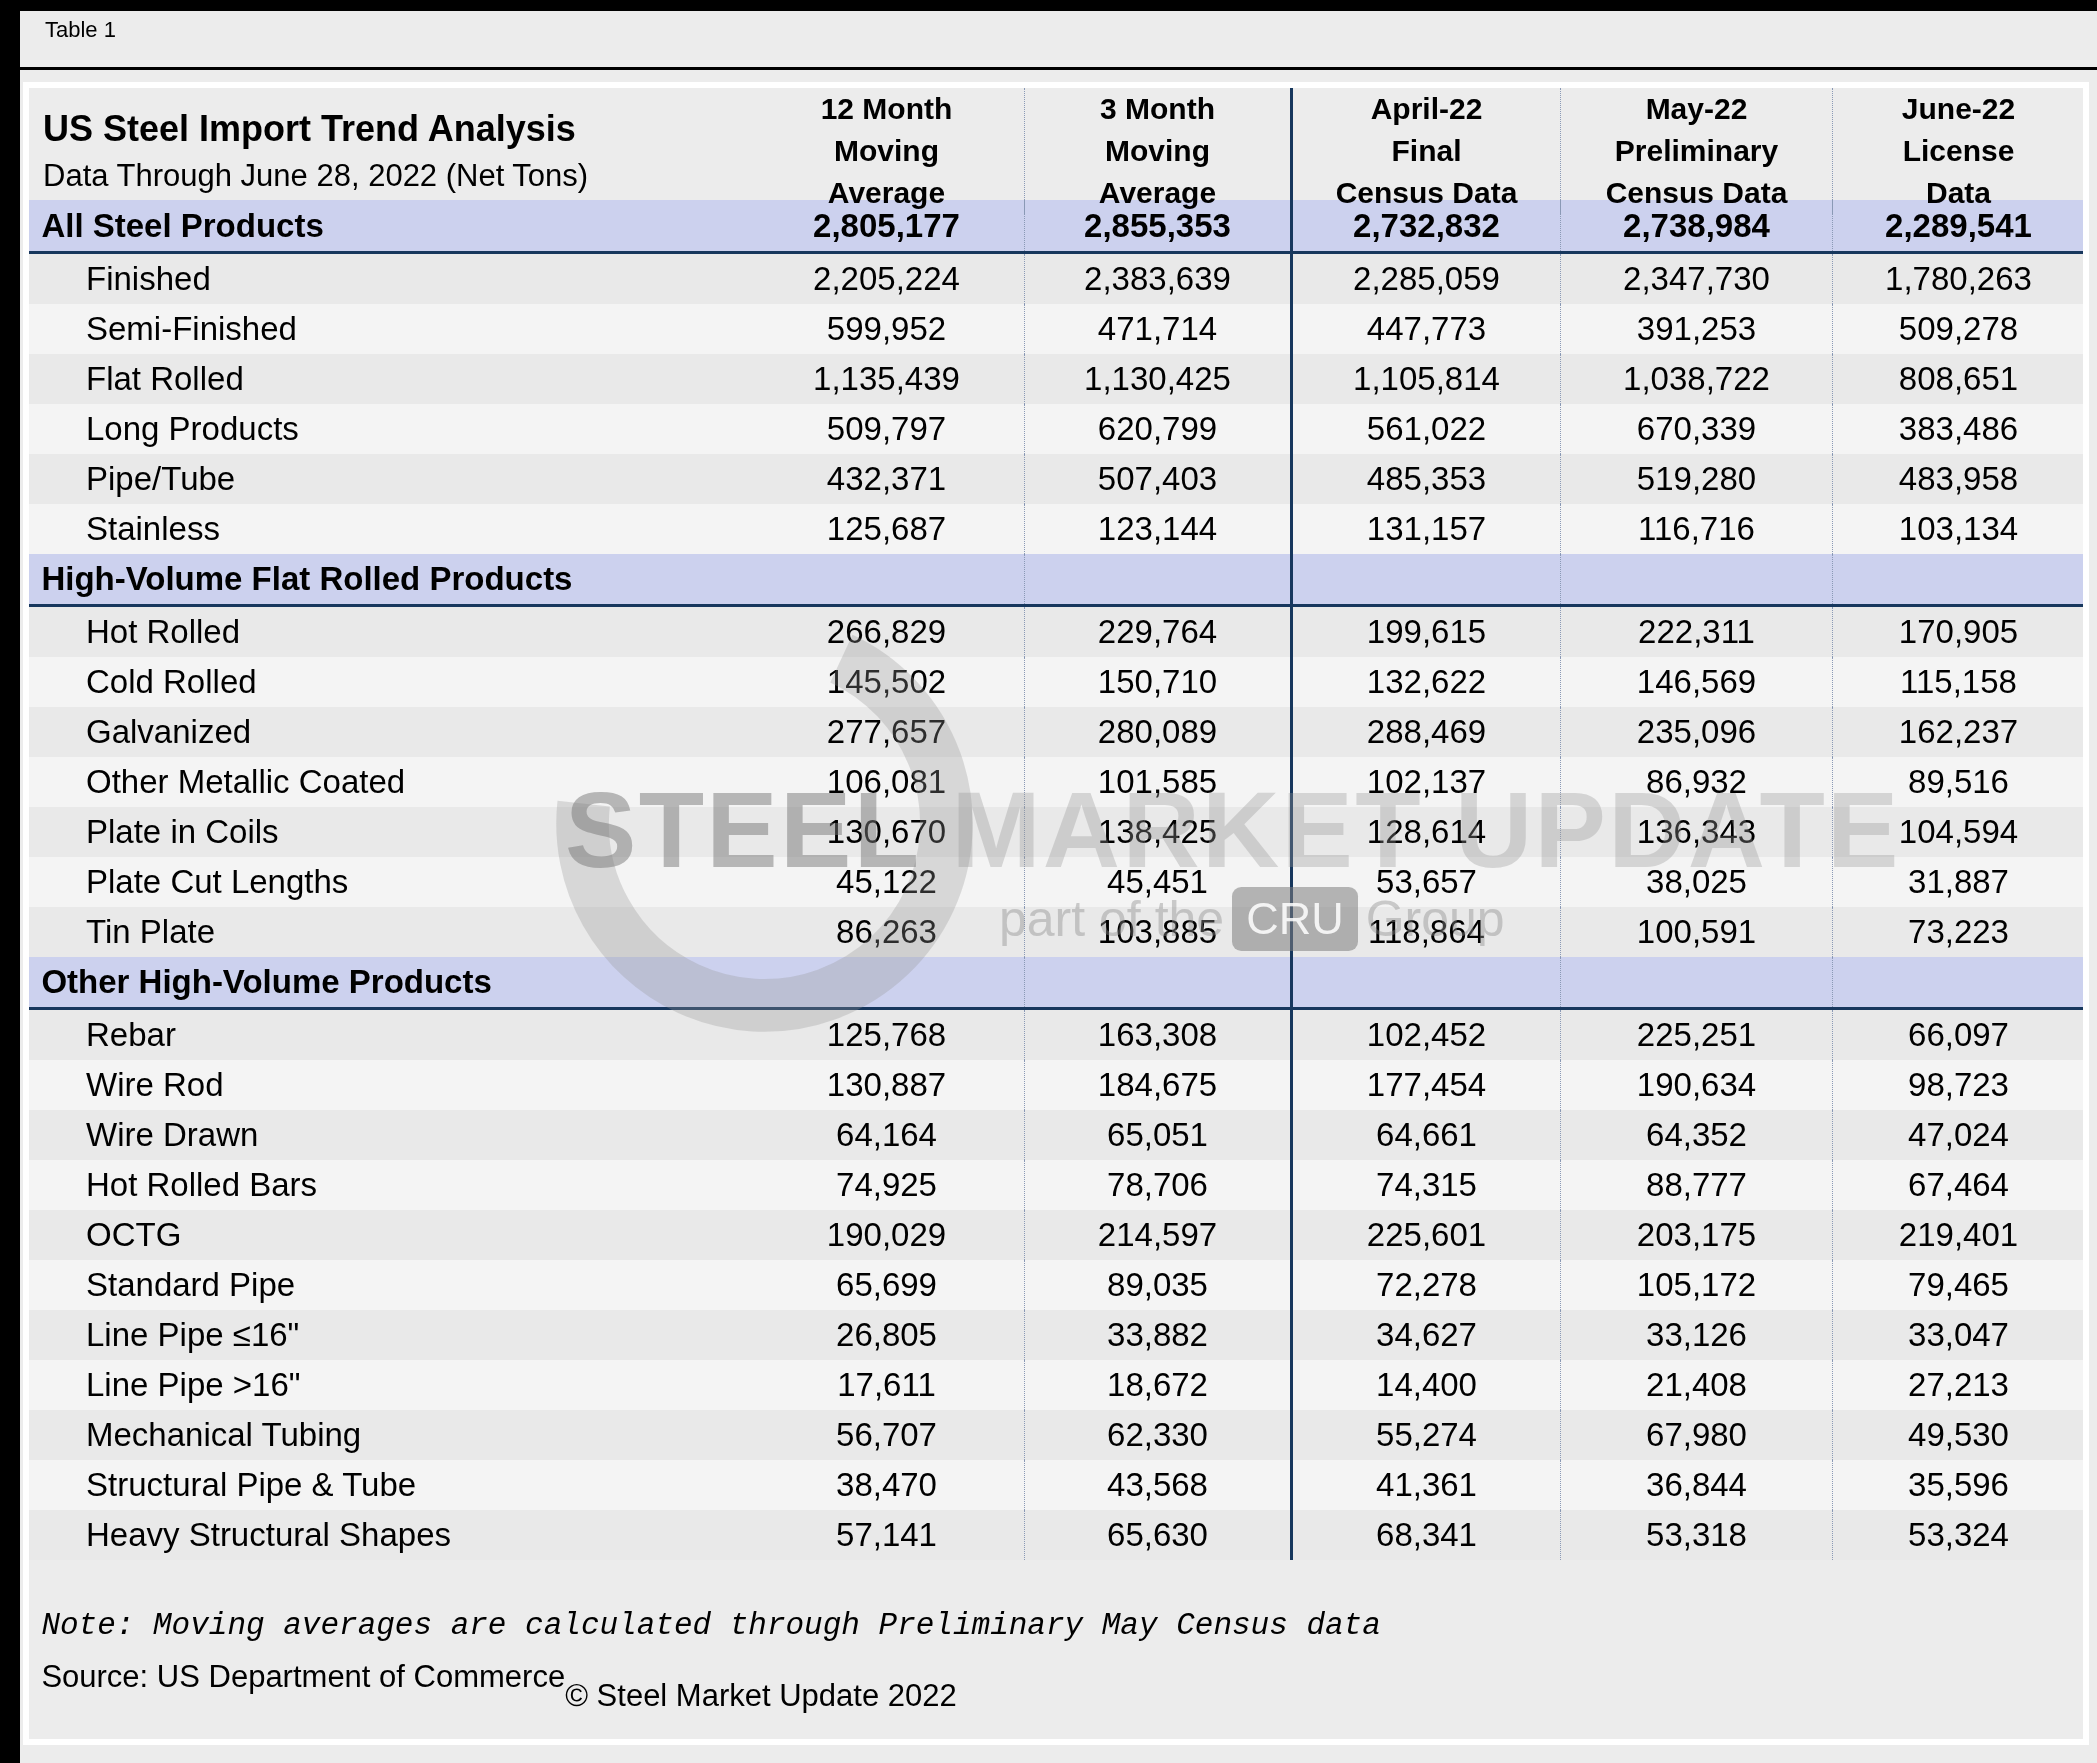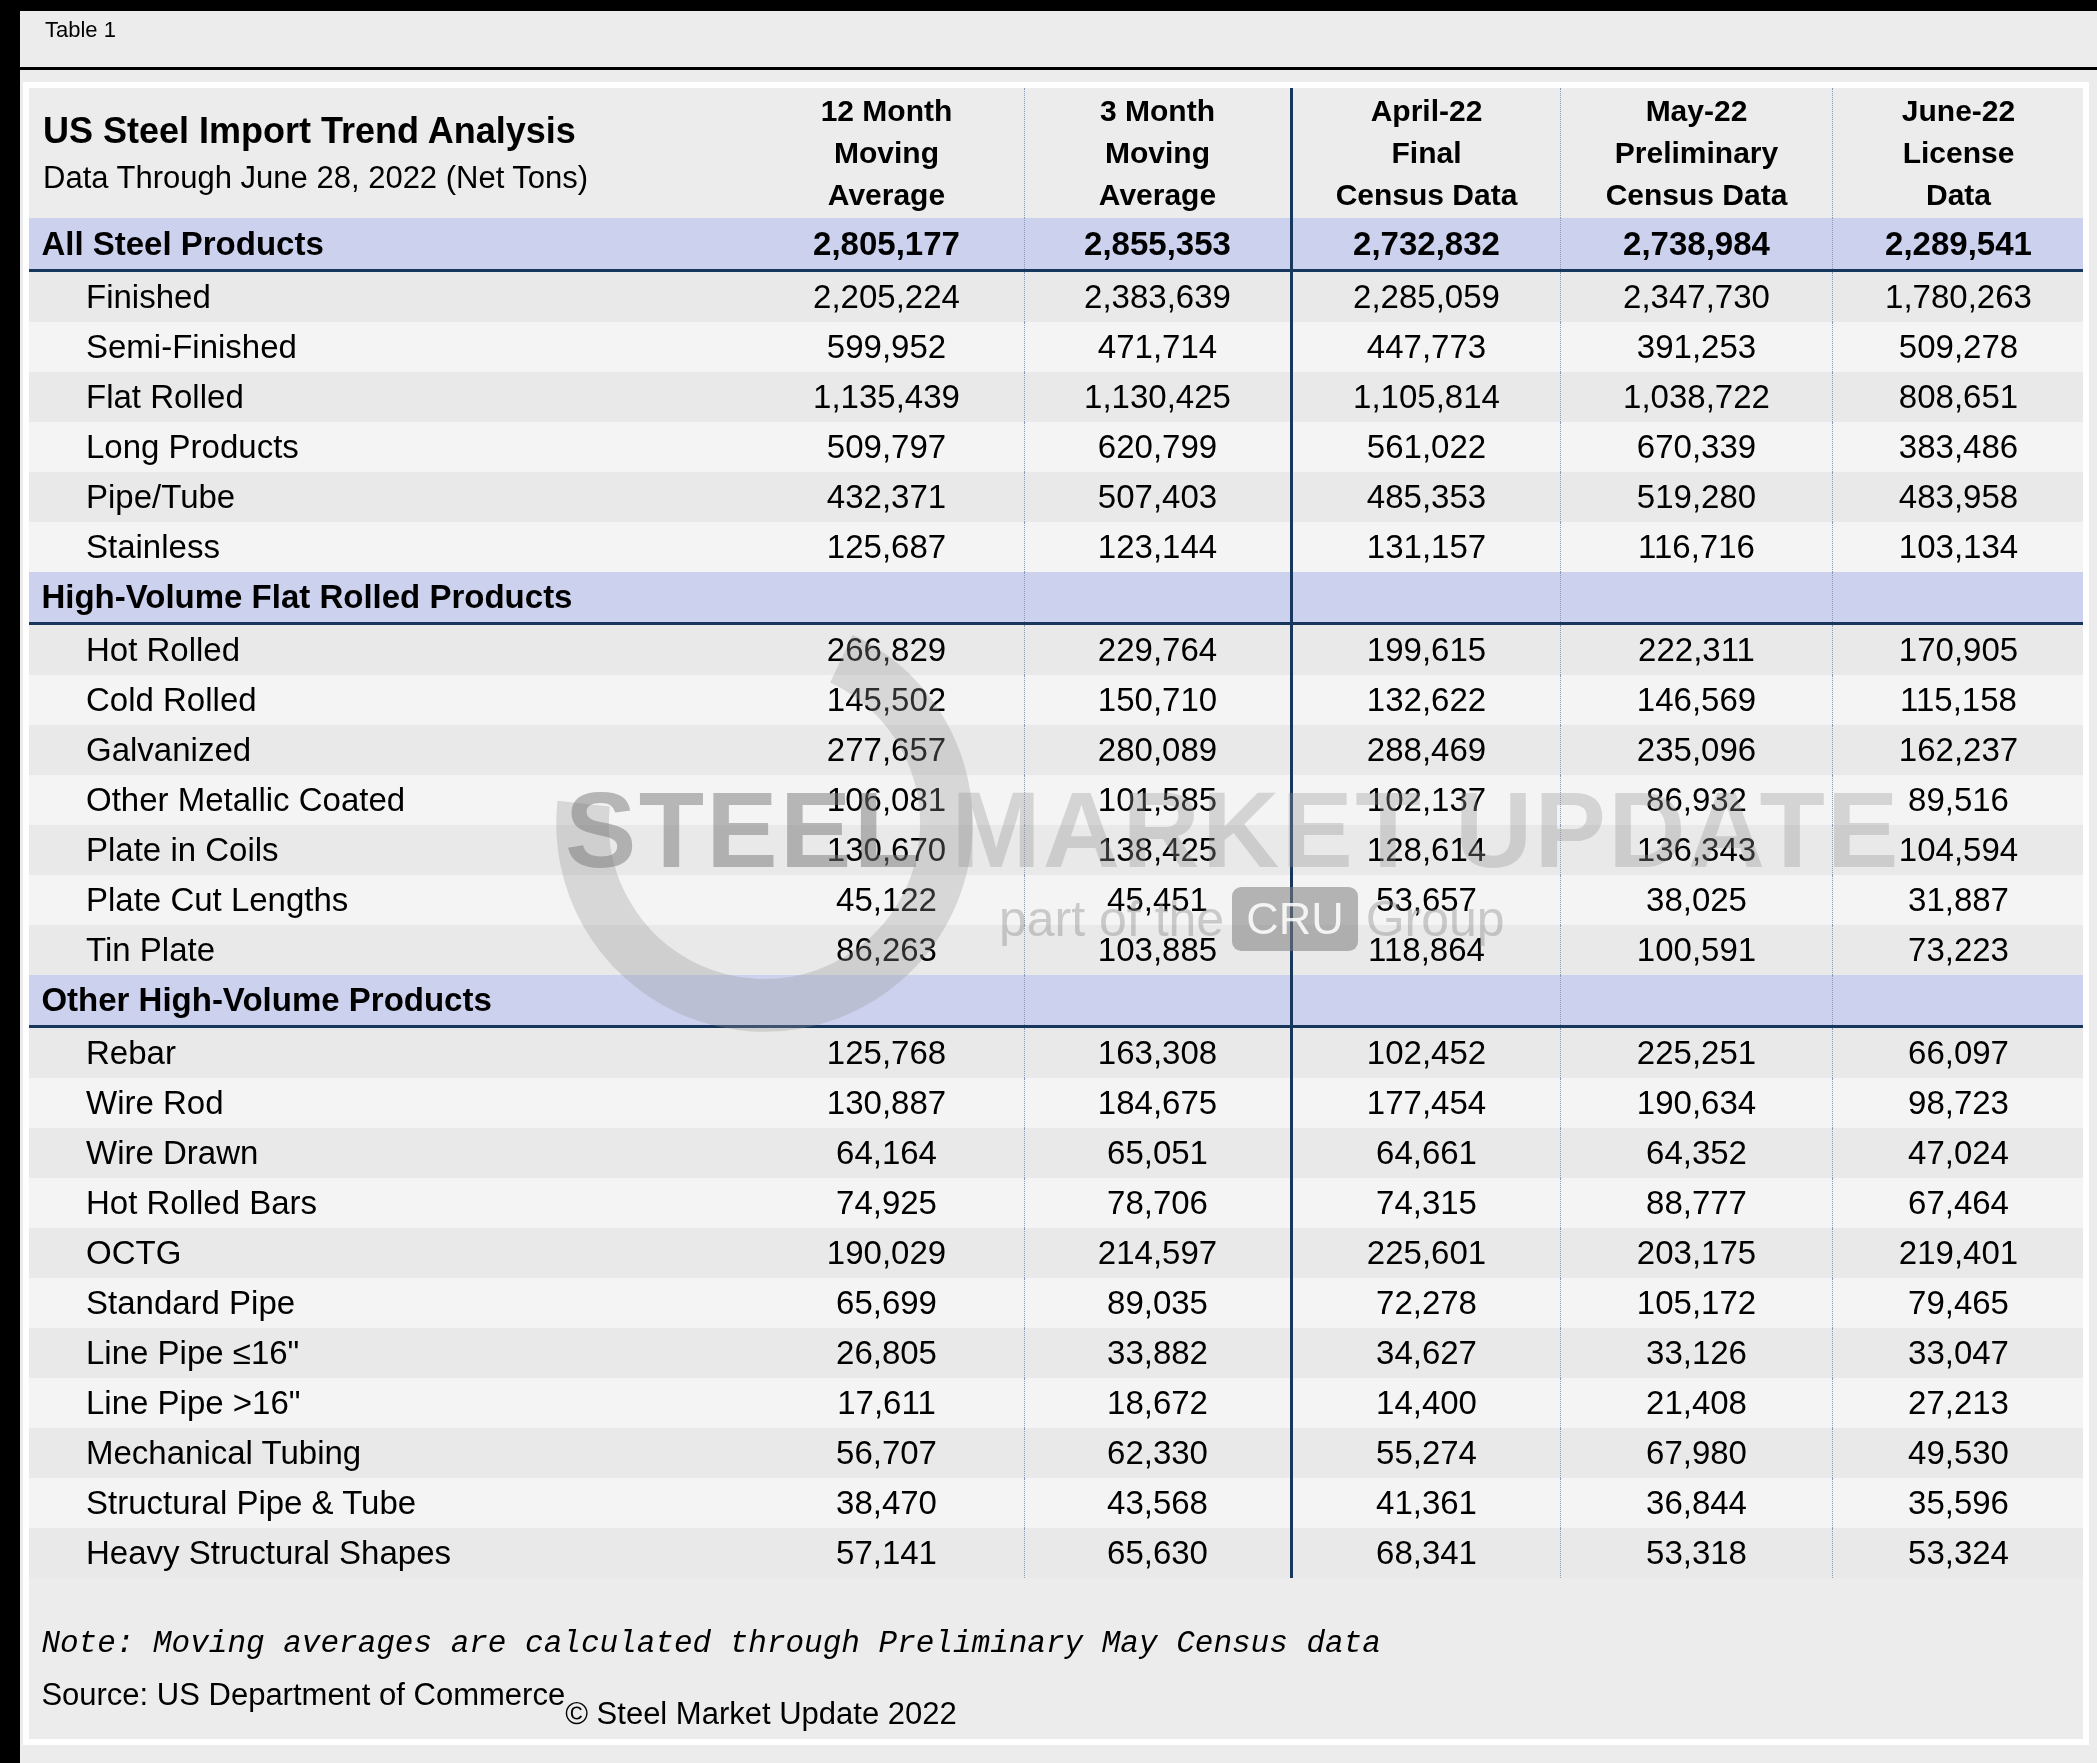--- a/index.html
+++ b/index.html
@@ -14,21 +14,21 @@
   .title-underline{position:absolute;left:20px;top:67px;width:2077px;height:3.1px;background:var(--frame-black,#000);}
   .table-card{
     position:absolute;left:23px;top:82px;width:2054px;height:1651px;
     background:var(--table-bg,#ececec);border:6.2px solid #fff;
   }
   .grid-wrap{position:relative;width:100%;height:100%;}
   .row{display:grid;grid-template-columns:720px 275px 266px 270px 272px 252px;}
   .c1,.c2,.c3,.c4,.c5{text-align:center;}
   .c2,.c4,.c5{border-left:1.5px dotted var(--dotted-line,#8a99b5);}
   .c3{border-left:3.1px solid var(--navy,#17375d);}
-  .header-row{height:130px;}
+  .header-row{height:112px;}
   .header-title-cell{display:flex;flex-direction:column;justify-content:center;padding-left:14px;}
   .table-title{font-size:36px;font-weight:bold;margin-bottom:7.7px;}
   .table-subtitle{font-size:31px;}
   .col-header{
     display:flex;align-items:center;justify-content:center;
     font-weight:bold;font-size:30px;line-height:1.4;white-space:pre-line;
   }
   .total-row{height:51px;background:var(--lavender,#ccd1ee);border-bottom:3.1px solid var(--navy,#17375d);}
   .section-row{height:50px;background:var(--lavender,#ccd1ee);border-bottom:3.1px solid var(--navy,#17375d);}
   .data-row{height:50px;}

